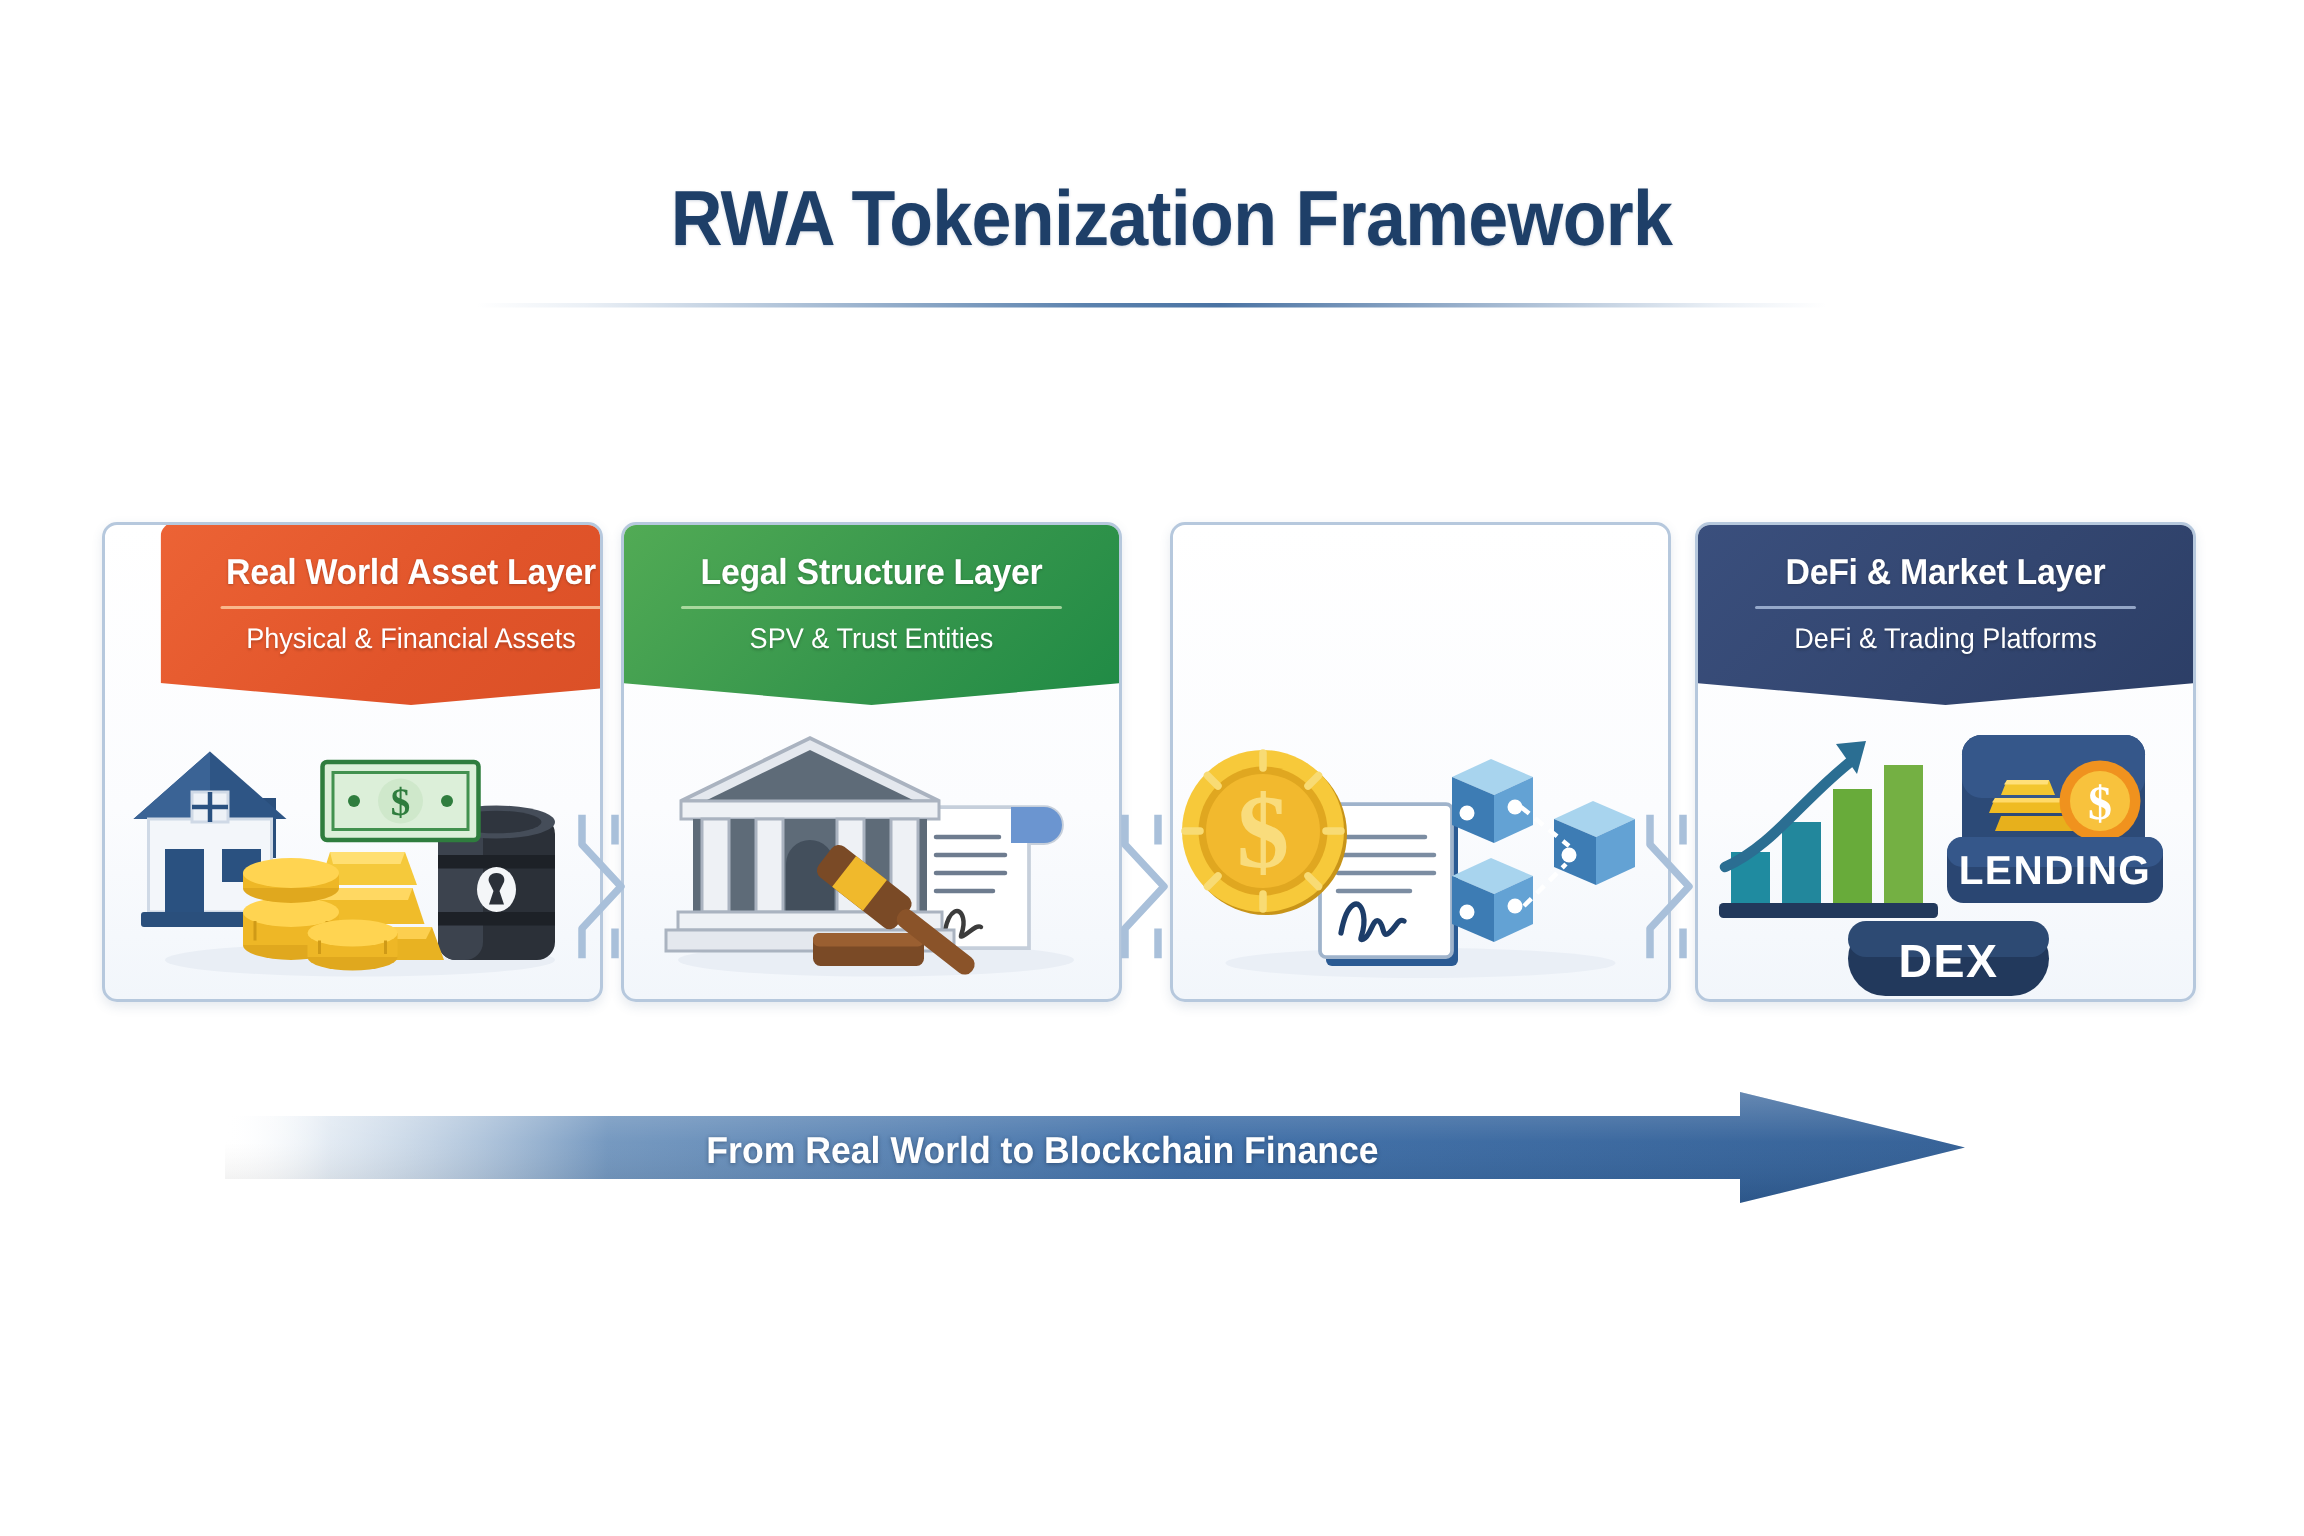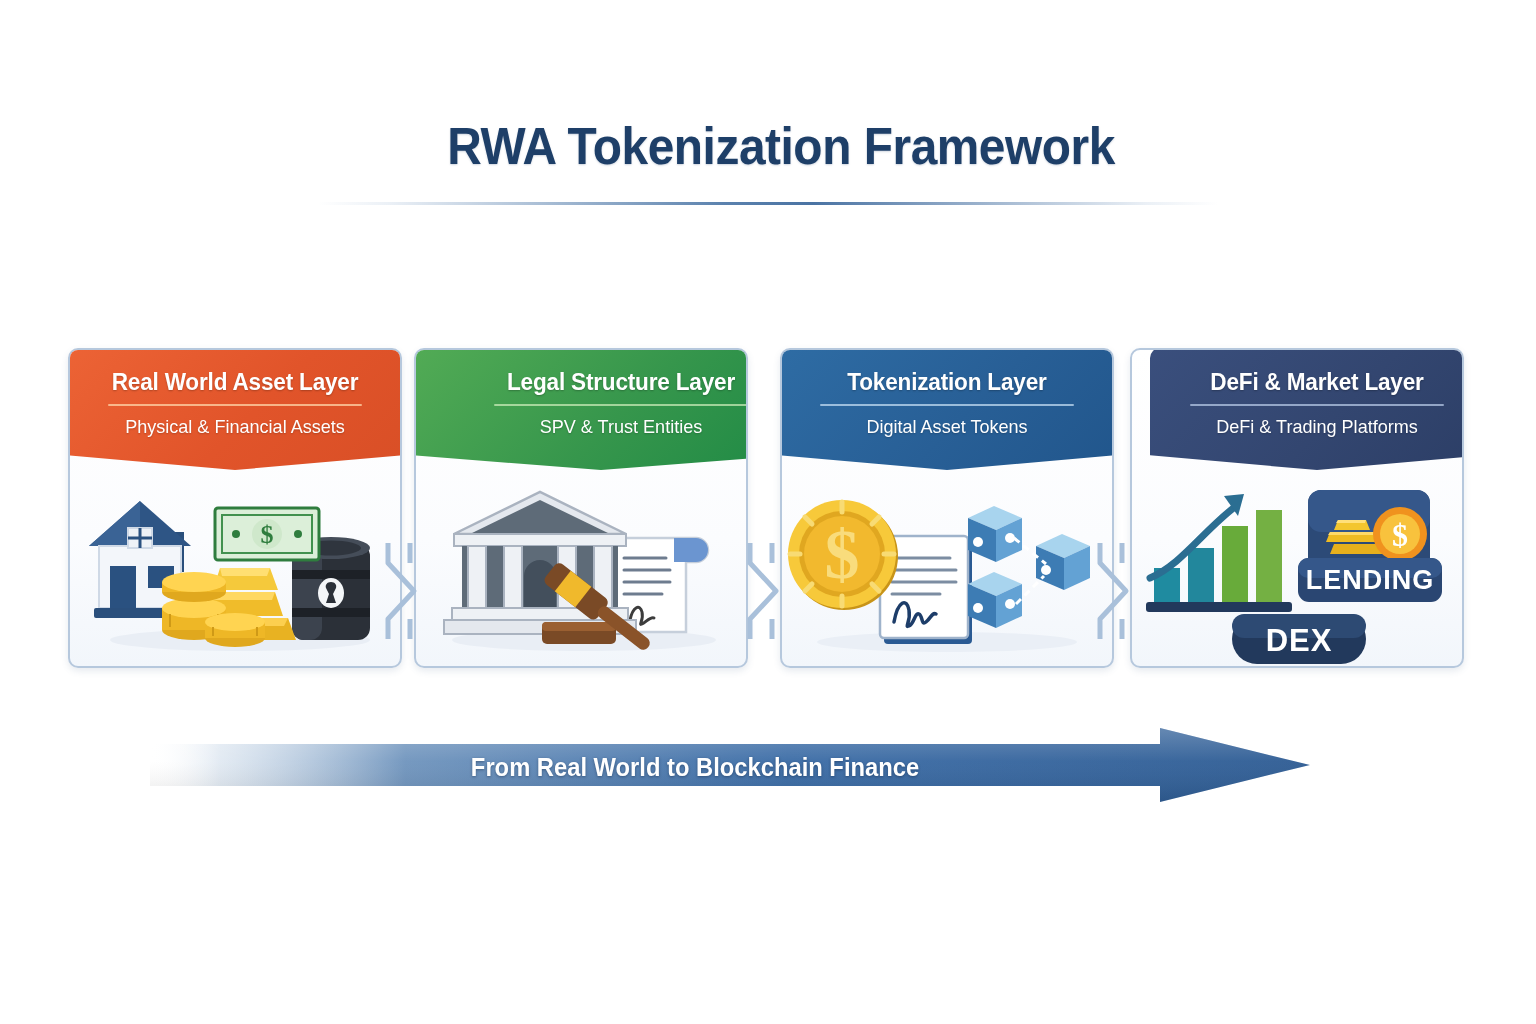--- a/index.html
+++ b/index.html
@@ -53,27 +53,27 @@
   }
   .card-divider{
     margin:8px auto 0 auto;width:254px;height:2px;border-radius:1px;
   }
   .card-sub{
     margin-top:10px;font-size:19px;color:#ffffff;
     transform:scaleX(0.95);
     text-shadow:0 1px 2px rgba(0,0,0,.22);
   }
   
-  .hdr-0{background:linear-gradient(135deg,#ec6335 0%,#e1542a 55%,#d94f26 100%);}
+  .hdr-0{background:linear-gradient(135deg,#ec6335 0%,#e1542a 55%,#d94f26 100%);margin-left:39px;}
   .hdr-0 .card-divider{background:rgba(255,214,170,.75);}
-  .hdr-1{background:linear-gradient(135deg,#52ab55 0%,#36964c 55%,#1f8a45 100%);padding-left:40px;}
+  .hdr-1{background:linear-gradient(135deg,#52ab55 0%,#36964c 55%,#1f8a45 100%);}
   .hdr-1 .card-divider{background:rgba(210,240,190,.7);}
   .hdr-2{background:linear-gradient(135deg,#2e6ca4 0%,#285f96 55%,#21568c 100%);}
   .hdr-2 .card-divider{background:rgba(200,224,245,.72);}
-  .hdr-3{background:linear-gradient(135deg,#3a4f7d 0%,#334670 55%,#2c3e66 100%);margin-left:20px;}
+  .hdr-3{background:linear-gradient(135deg,#3a4f7d 0%,#334670 55%,#2c3e66 100%);}
   .hdr-3 .card-divider{background:rgba(190,208,236,.7);}
   
   .card-art{
     position:absolute;left:0;top:122px;width:330px;height:192px;
   }
   .card-art svg{display:block;width:100%;height:100%;}
   
   .chevron{position:absolute;top:195px;width:44px;height:96px;}
   .chevron.k0{left:382px;}
   .chevron.k1{left:744px;}
@@ -224,25 +224,20 @@
             <rect x="128" y="106" width="66" height="26" rx="6" fill="#7a4a26"></rect>
             <rect x="144" y="106" width="26" height="26" fill="#f0b92c"></rect>
             <rect x="190" y="112" width="62" height="13" rx="6" fill="#8a5329"></rect>
           </g>
         </g>
       </svg>
     </div>
   </div>
 
   <div class="card c2">
-    <div class="card-header hdr-2">
-      <div class="card-title">Tokenization Layer</div>
-      <div class="card-divider"></div>
-      <div class="card-sub">Digital Asset Tokens</div>
-    </div>
     <div class="card-art">
       <svg viewBox="0 0 330 192" xmlns="http://www.w3.org/2000/svg">
         <ellipse cx="165" cy="170" rx="130" ry="10" fill="#eaeff6"></ellipse>
 
         <g>
           <rect x="102" y="70" width="88" height="102" rx="4" fill="#2a5a93"></rect>
           <rect x="98" y="64" width="88" height="102" rx="4" fill="#ffffff" stroke="#9fb3cb" stroke-width="2.5"></rect>
           <g stroke="#7c8da2" stroke-width="3" stroke-linecap="round">
             <line x1="110" y1="86" x2="168" y2="86"></line>
             <line x1="110" y1="98" x2="174" y2="98"></line>

